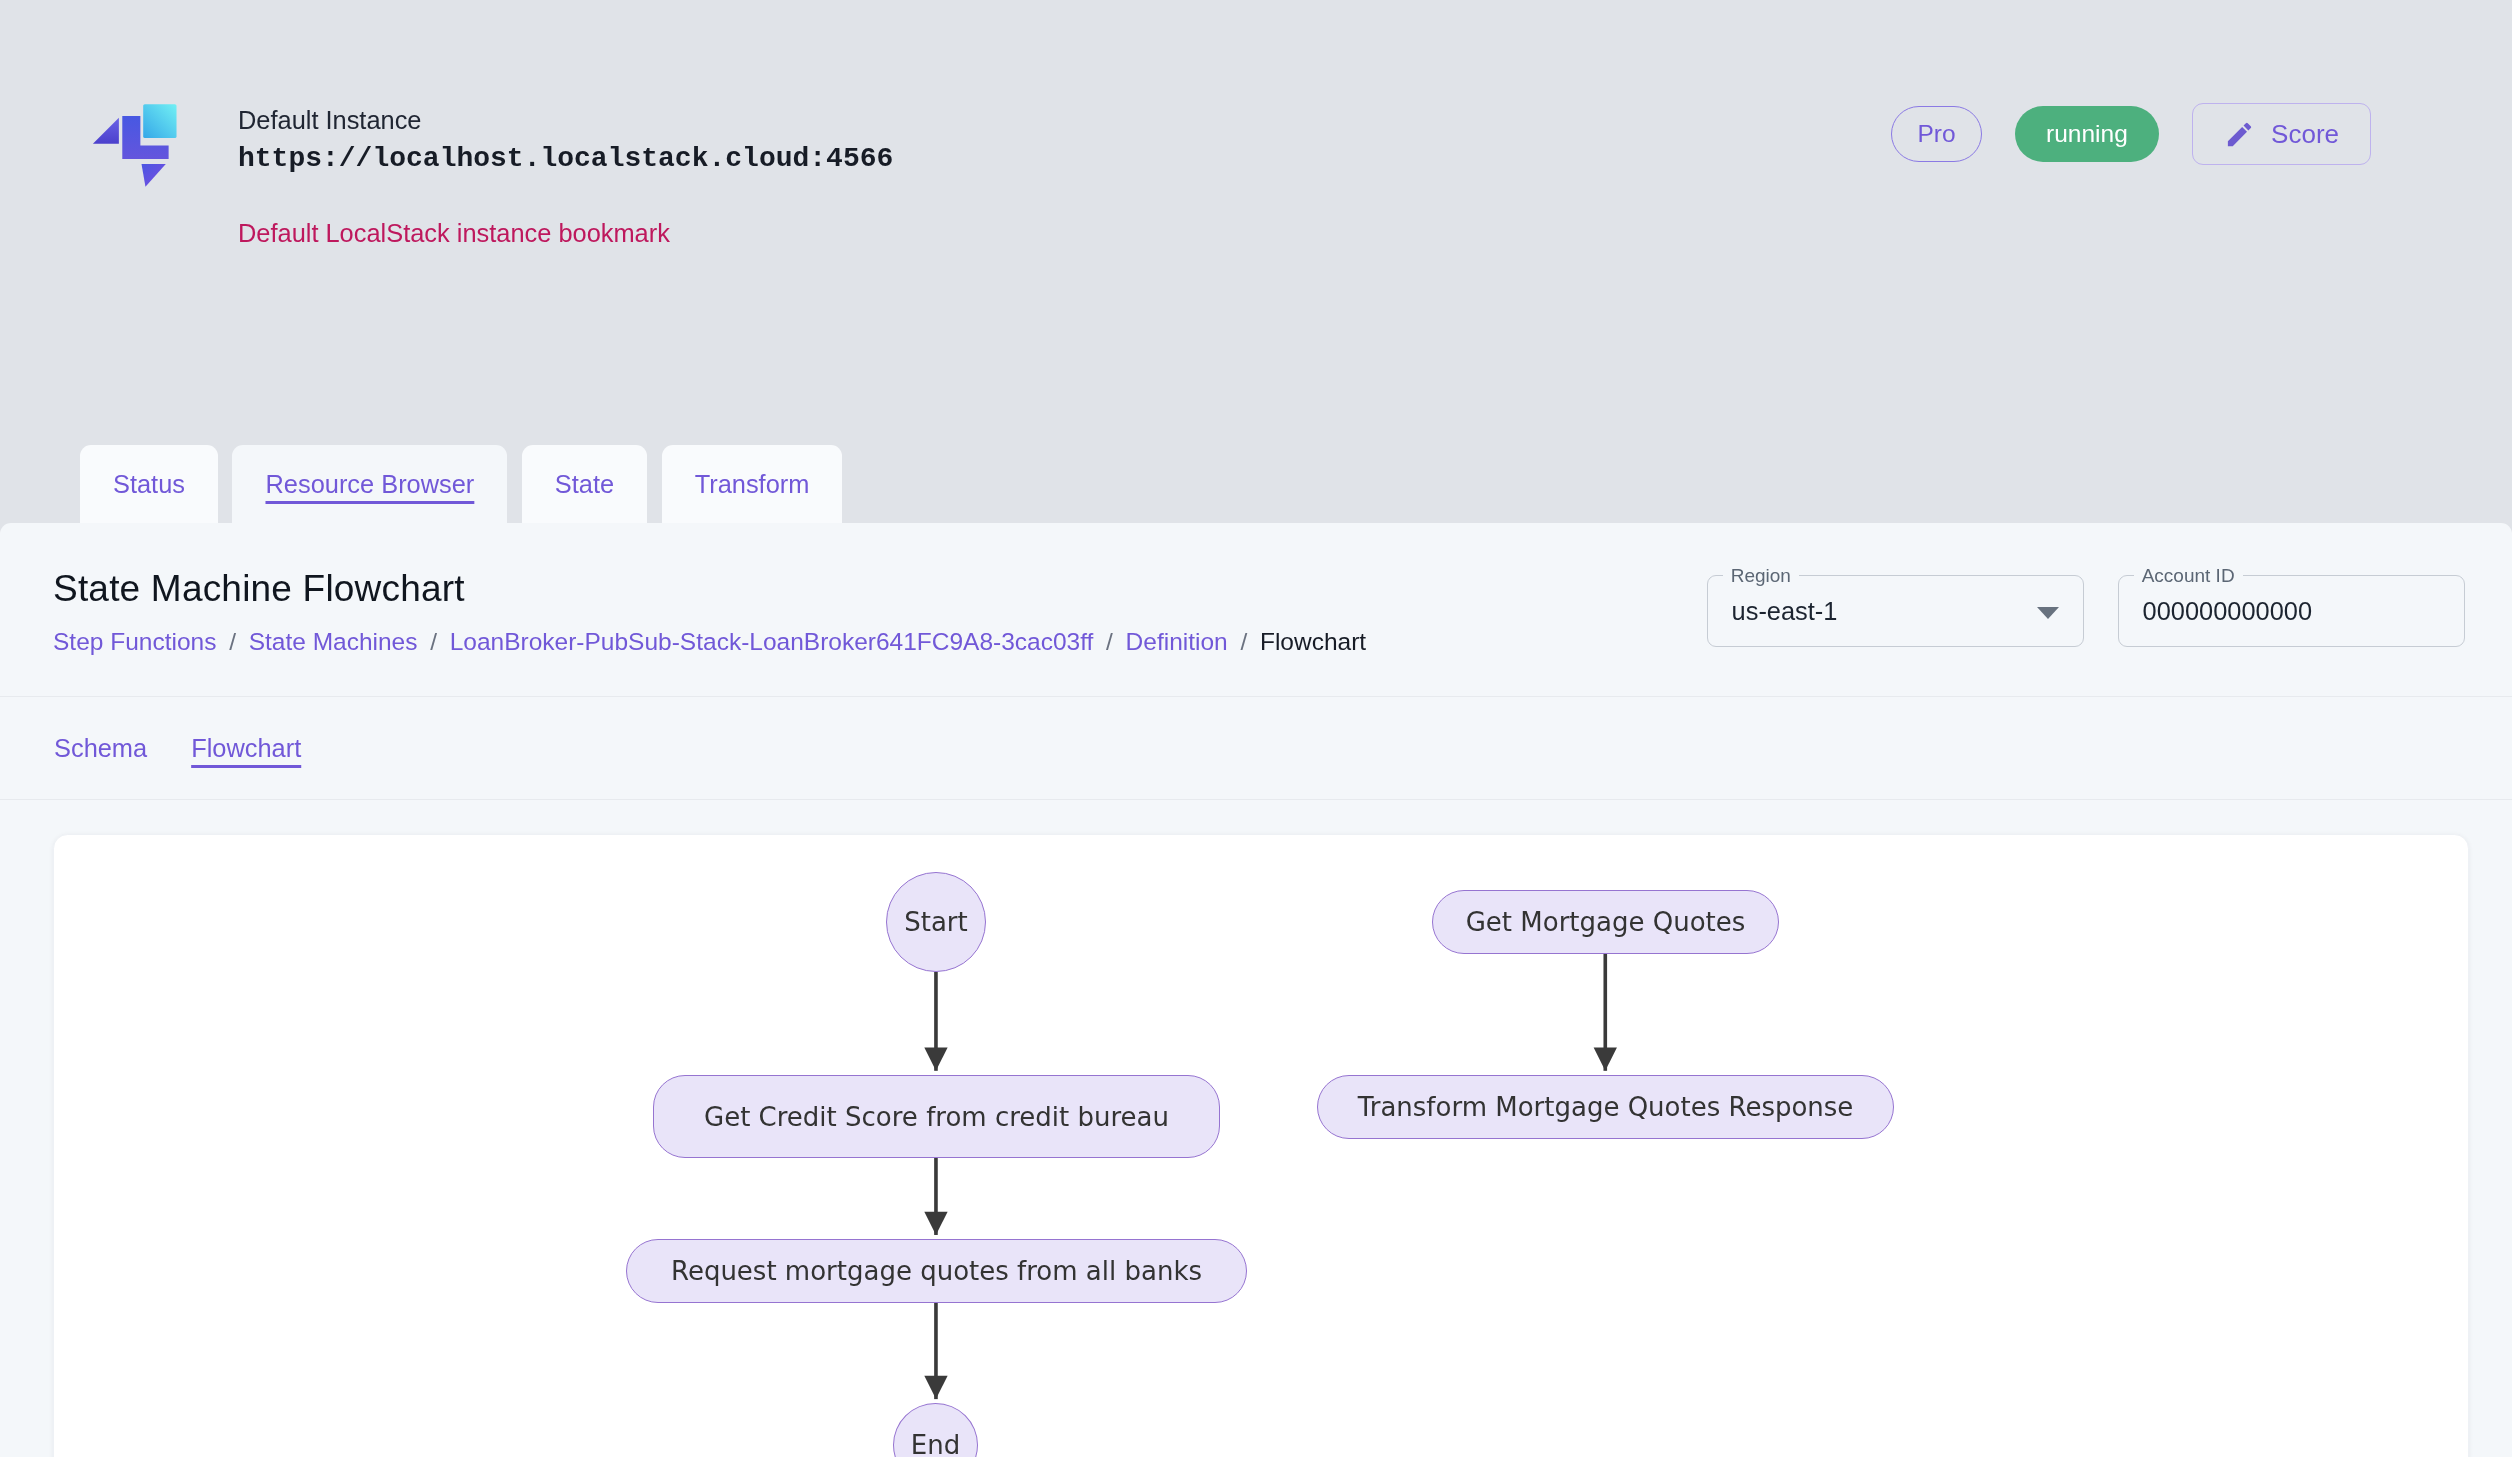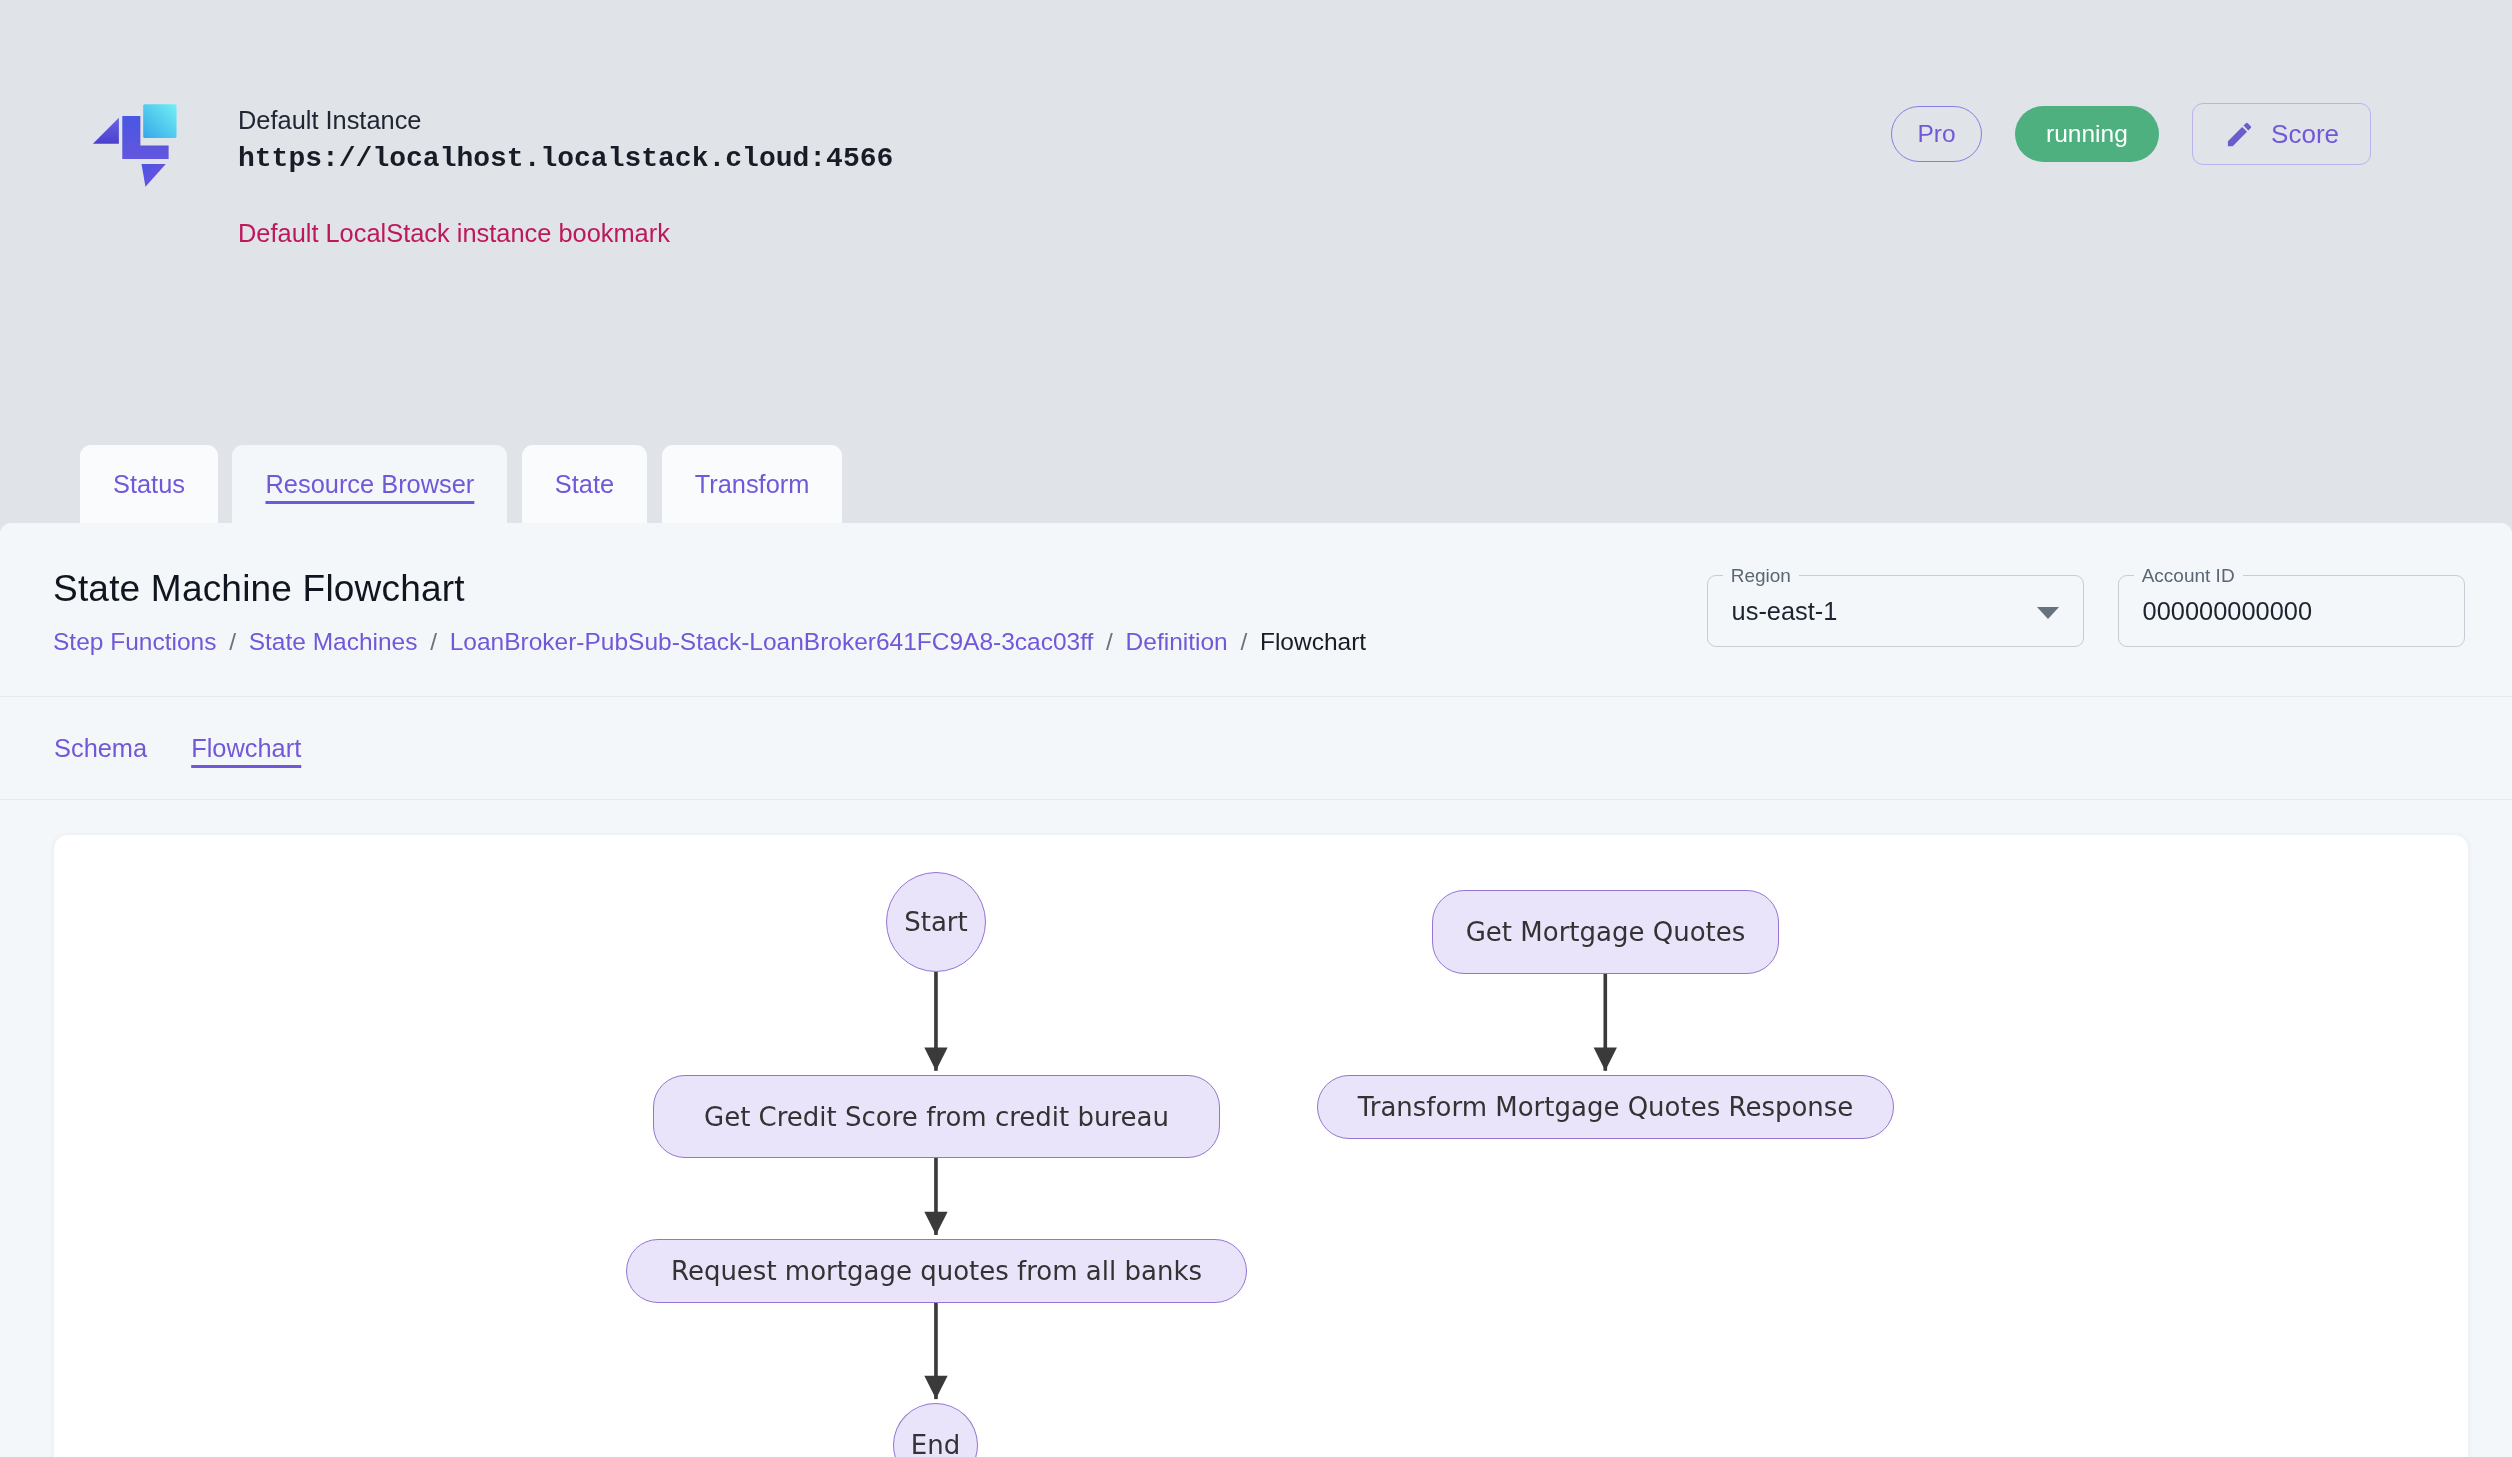--- a/index.html
+++ b/index.html
@@ -101,21 +101,21 @@
   .edges .arrowhead{fill:var(--edge);}
   .node{
     position:absolute;display:flex;align-items:center;justify-content:center;
     background:var(--node-fill);border:1.8px solid var(--node-border);
     font-family:"DejaVu Sans",sans-serif;font-size:26px;color:#333;text-align:left;white-space:nowrap;
   }
   .n-start{left:832px;top:37px;width:100px;height:100px;border-radius:50%;}
   .n-credit{left:599px;top:240px;width:567px;height:83px;border-radius:32px;}
   .n-request{left:572px;top:404px;width:621px;height:64px;border-radius:32px;}
   .n-end{left:839px;top:568px;width:85px;height:84px;border-radius:50%;}
-  .n-mortgage{left:1378px;top:55px;width:347px;height:84px;border-radius:32px;}
+  .n-mortgage{left:1378px;top:55px;width:347px;height:64px;border-radius:32px;}
   .n-transform{left:1263px;top:240px;width:577px;height:64px;border-radius:32px;}
 </style>
 </head>
 <body>
 
 <div class="app">
 
   <header class="top">
 
     <div class="instance">

